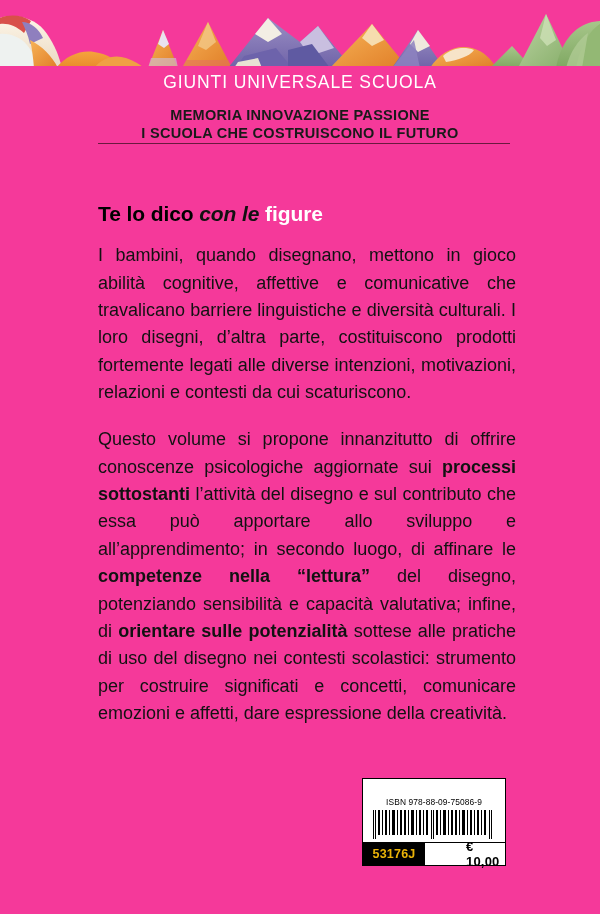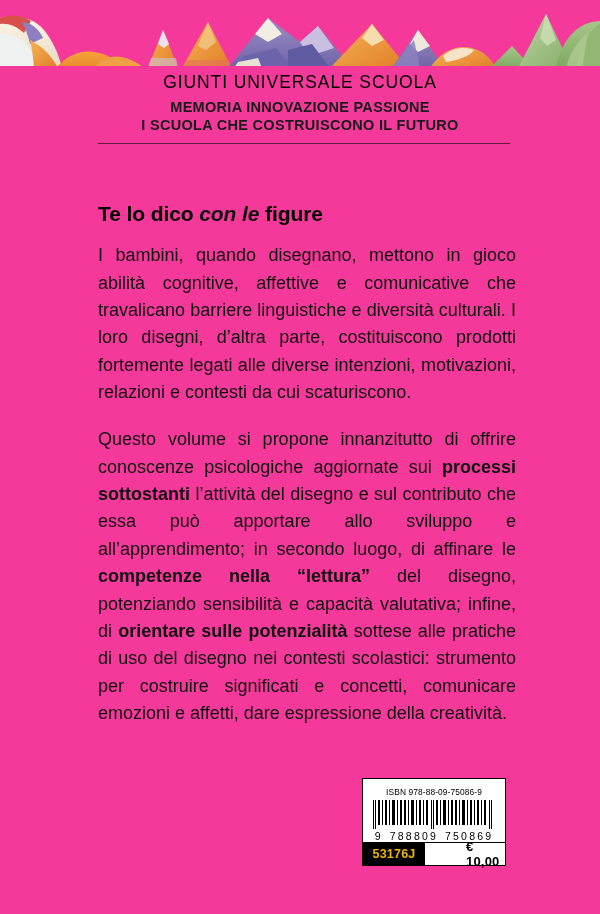--- a/index.html
+++ b/index.html
@@ -33,25 +33,25 @@
   #publisher-header {
     position: absolute;
     left: 0; top: 72px;
     width: 600px;
     text-align: center;
   }
   #imprint-name {
     font-size: 17.5px;
     font-weight: 400;
     letter-spacing: 0.9px;
-    color: #000000;
+    color: #ffffff;
     font-family: "Liberation Sans", sans-serif;
   }
   #tagline-block {
-    margin-top: 6px;
+    margin-top: 14px;
   }
   .tagline-line {
     font-size: 14.5px;
     font-weight: 700;
     letter-spacing: 0.3px;
     color: #1a1a1a;
     line-height: 1.22;
   }
   #header-rule {
     position: absolute;
@@ -71,21 +71,21 @@
 
   #book-title {
     font-size: 21px;
     font-weight: 700;
     line-height: 1.25;
     margin-bottom: 15px;
     letter-spacing: -0.1px;
   }
   .t-yellow { color: #000000; margin-top: 45px; }
   .t-black  { color: #111111; font-style: italic; }
-  .t-white  { color: #000000; }
+  .t-white  { color: #ffffff; }
 
   .blurb-para {
     font-size: 18px;
     line-height: 1.52;
     color: #121212;
     text-align: justify;
     text-justify: inter-word;
     hyphens: manual;
   }
   .blurb-para + .blurb-para { margin-top: 20px; }
@@ -98,21 +98,21 @@
     width: 144px;
     height: 88px;
     background: #ffffff;
     border: 1px solid #000;
   }
   #isbn-text {
     text-align: center;
     font-size: 8.4px;
     letter-spacing: 0.1px;
     color: #000;
-    margin-top: 8px;
+    margin-top: 18px;
     font-family: "Liberation Sans", sans-serif;
   }
   #barcode-bars {
     margin: 3px auto 0;
     width: 126px;
     height: 29px;
     display: block;
   }
   #barcode-digits {
     display: flex;

